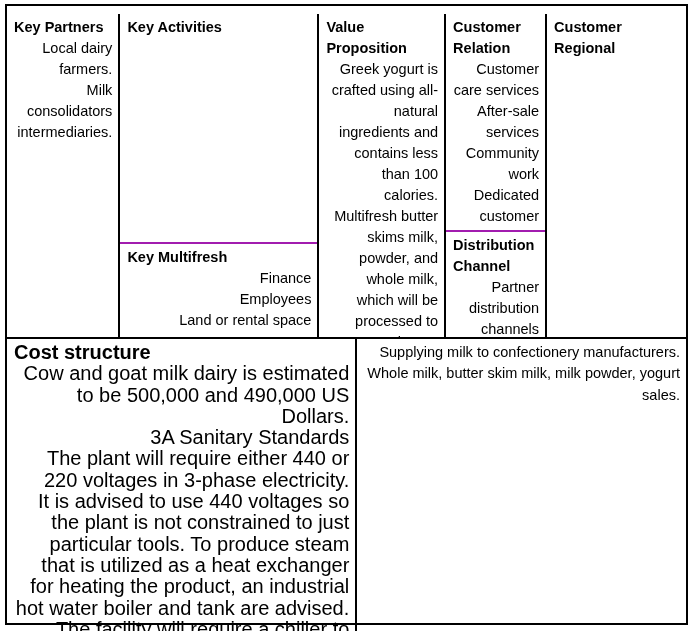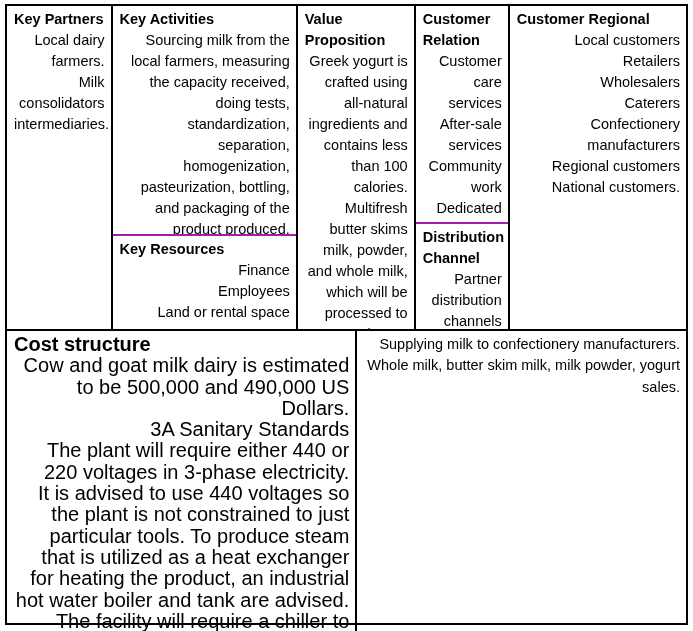--- a/index.html
+++ b/index.html
@@ -29,20 +29,21 @@
     border: 2px solid #000000;
     display: flex;
     flex-direction: column;
   }
   .bmc-top-row {
     display: flex;
     flex-direction: row;
     height: 325px;
     box-sizing: border-box;
     border-bottom: 2px solid #000000;
+    margin-top: 8px;
   }
   .bmc-bottom-row {
     display: flex;
     flex-direction: row;
     flex: 1 1 auto;
     box-sizing: border-box;
   }
   .col {
     box-sizing: border-box;
     display: flex;
@@ -117,24 +118,23 @@
         <div class="cell cell-full">
           <div class="block-title">Key Partners</div>
           <div class="block-text">Local dairy farmers.
 Milk consolidators intermediaries.</div>
         </div>
       </div>
 
       <div class="col col-key-activities col-divider">
         <div class="cell cell-upper-activities cell-split">
           <div class="block-title">Key Activities</div>
-          <div class="block-text">Sourcing milk from the local farmers, measuring the capacity received, doing tests, standardization, separation, homogenization, pasteurization, bottling, and packaging of the product produced.</div>
         </div>
         <div class="cell cell-lower-activities">
-          <div class="block-title">Key Resources</div>
+          <div class="block-title">Key Multifresh</div>
           <div class="block-text">Finance
 Employees
 Land or rental space</div>
         </div>
       </div>
 
       <div class="col col-value-prop col-divider">
         <div class="cell cell-full">
           <div class="block-title">Value Proposition</div>
           <div class="block-text">Greek yogurt is crafted using all-natural ingredients and contains less than 100 calories. Multifresh butter skims milk, powder, and whole milk, which will be processed to ensure a longer shelf life.</div>
@@ -151,27 +151,20 @@
         </div>
         <div class="cell cell-lower-relation">
           <div class="block-title">Distribution Channel</div>
           <div class="block-text">Partner distribution channels</div>
         </div>
       </div>
 
       <div class="col col-cust-segment">
         <div class="cell cell-full">
           <div class="block-title">Customer Regional</div>
-          <div class="block-text">Local customers
-Retailers
-Wholesalers
-Caterers
-Confectionery manufacturers
-Regional customers
-National customers.</div>
         </div>
       </div>
 
     </div>
 
     <div class="bmc-bottom-row">
 
       <div class="bmc-cost">
         <div class="block-title">Cost structure</div>
         <div class="block-text">Cow and goat milk dairy is estimated to be 500,000 and 490,000 US Dollars.

